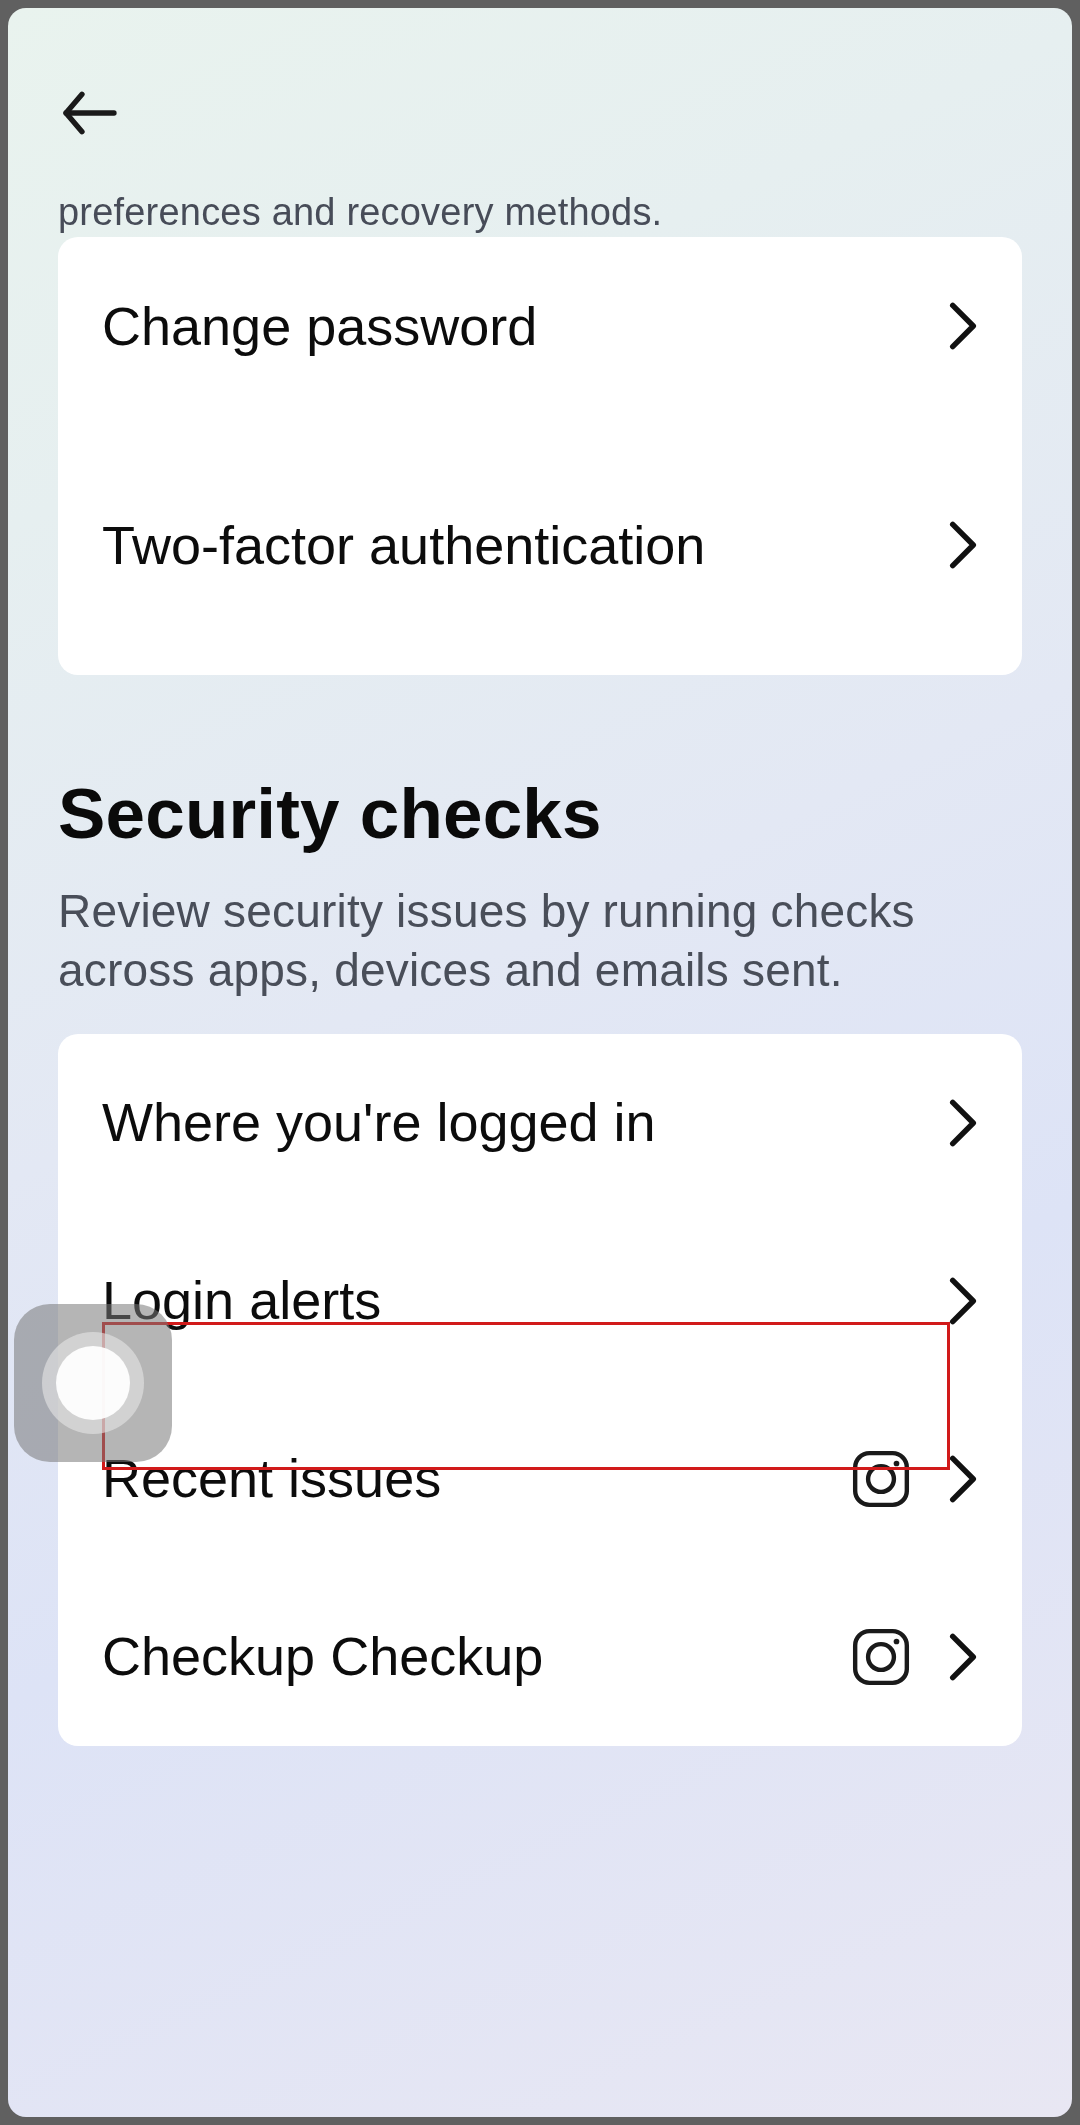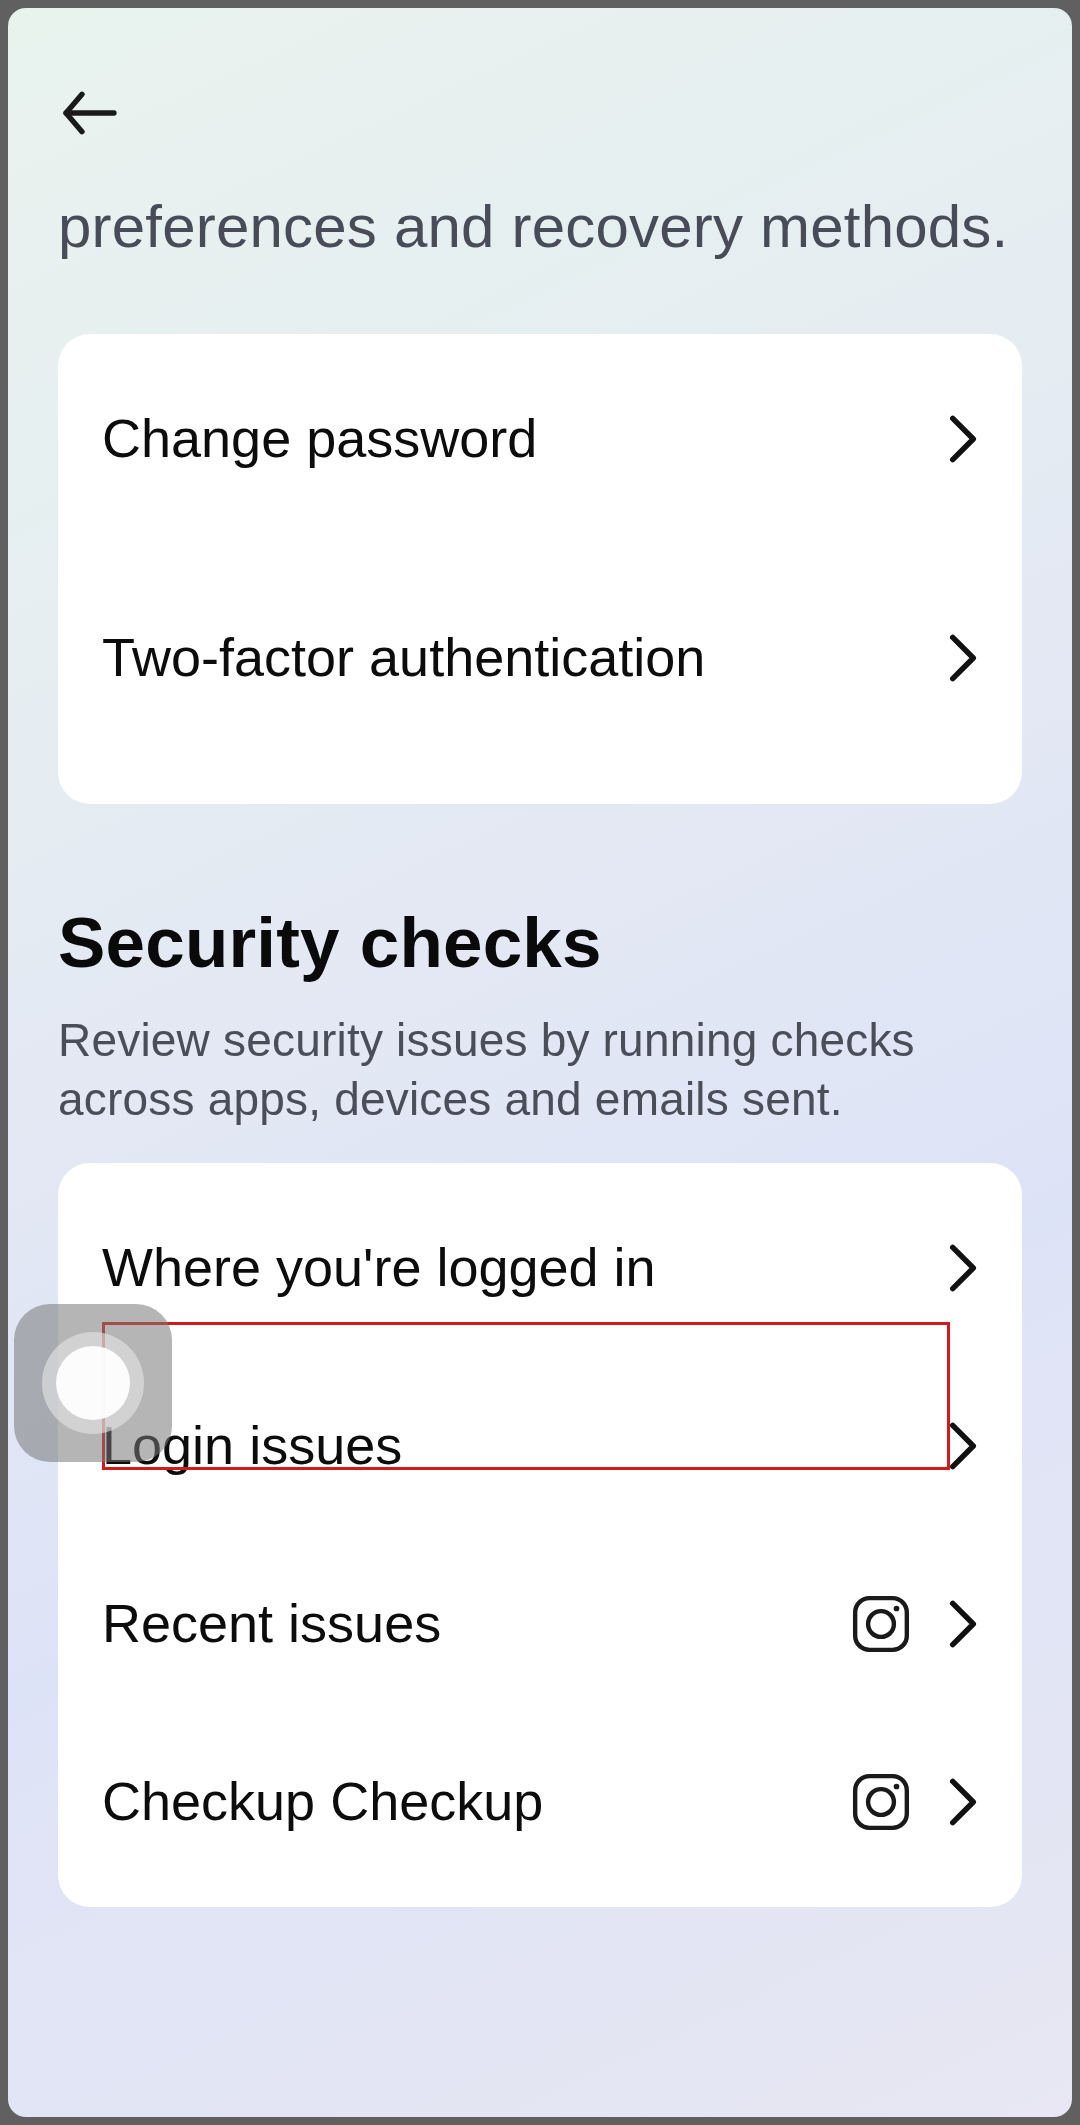--- a/index.html
+++ b/index.html
@@ -30,30 +30,29 @@
       height: 70px;
       display: flex;
       align-items: center;
       justify-content: flex-start;
       cursor: pointer;
       color: #1a1a1a;
       margin-bottom: 40px;
     }
     .back-arrow-svg { width: 64px; height: 64px; }
     .subtext {
-      font-size: 60px;
+      font-size: 38px;
       color: #474c58;
       line-height: 1.3;
-      margin-bottom: 68px;
       letter-spacing: 0.2px;
     }
     .card {
       background: #ffffff;
-      border-radius: 32px;
-      padding: 16px 44px;
+      border-radius: 20px;
+      padding: 0 44px;
     }
     .row {
       display: flex;
       align-items: center;
       justify-content: space-between;
       min-height: 178px;
       cursor: pointer;
       gap: 20px;
     }
     .row-label {
@@ -183,21 +182,21 @@
         <div class="row-label">Where you're logged in</div>
         <div class="row-right">
           <span class="chevron">
             <svg viewBox="0 0 16 28" fill="none" stroke="currentColor" stroke-width="3.2" stroke-linecap="round" stroke-linejoin="round">
                 <polyline points="2 2 14 14 2 26"></polyline>
               </svg>
           </span>
         </div>
       </div>
       <div class="row">
-        <div class="row-label">Login issues</div>
+        <div class="row-label">Login alerts</div>
         <div class="row-right">
           <span class="chevron">
             <svg viewBox="0 0 16 28" fill="none" stroke="currentColor" stroke-width="3.2" stroke-linecap="round" stroke-linejoin="round">
                 <polyline points="2 2 14 14 2 26"></polyline>
               </svg>
           </span>
         </div>
       </div>
       <div class="row">
         <div class="row-label">Recent issues</div>

